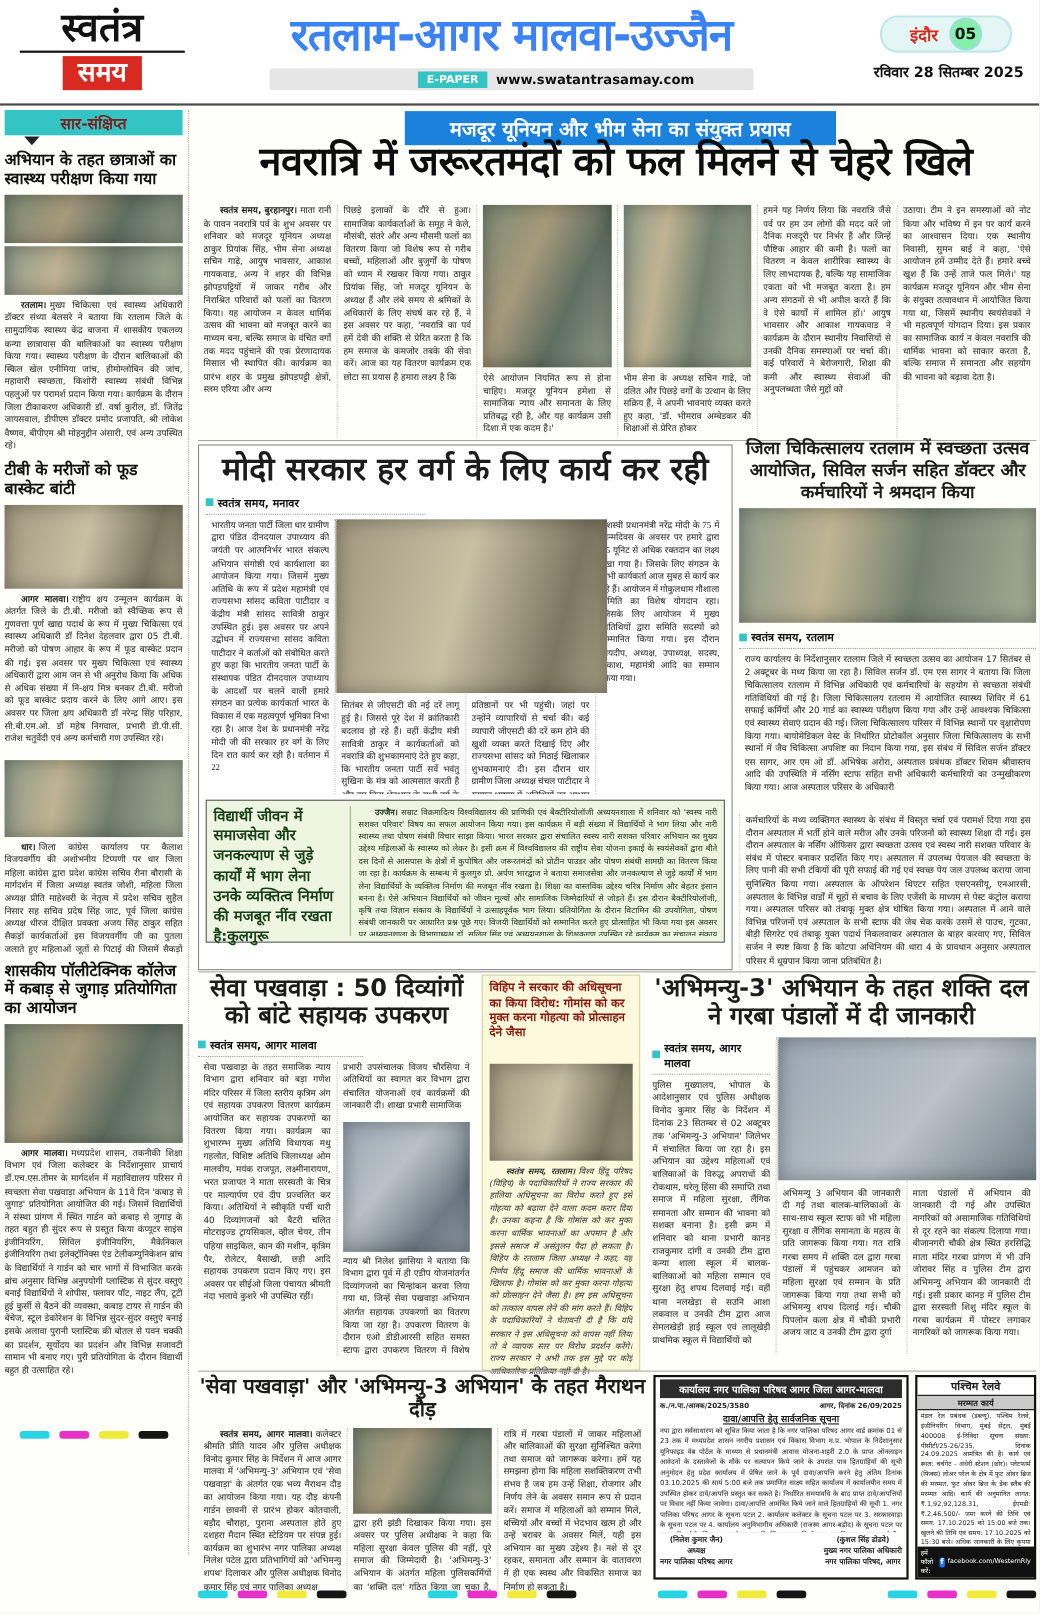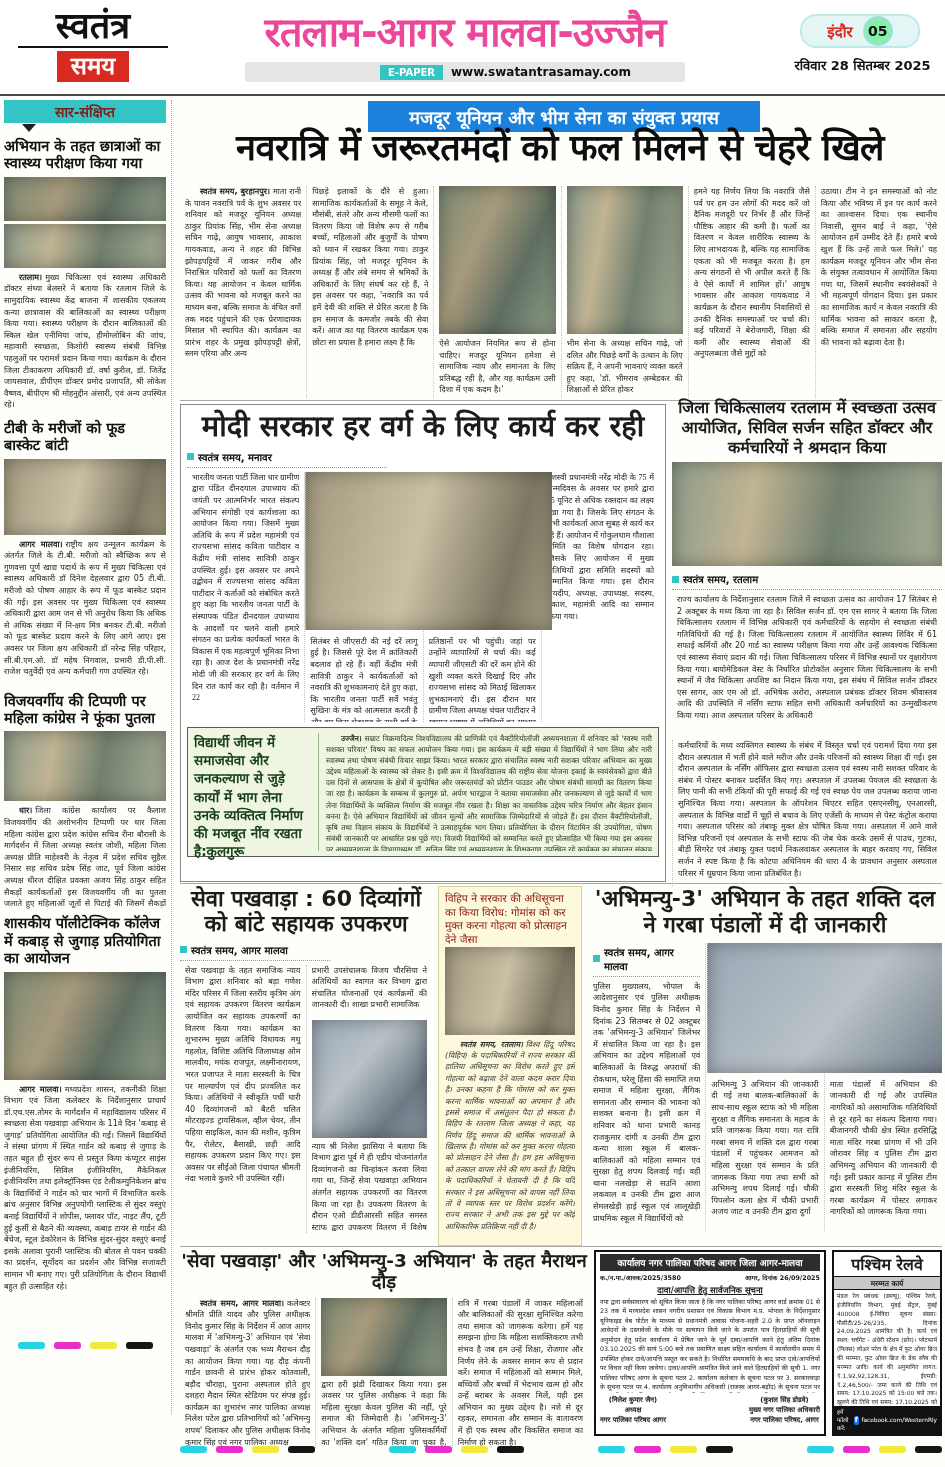--- a/index.html
+++ b/index.html
@@ -3,21 +3,21 @@
 <meta charset="utf-8">
 <style>
   html,body{margin:0;padding:0;background:#e9e9e6;font-family:"DejaVu Sans",sans-serif;}
   .page{position:relative;width:945px;height:1467px;background:#fefefa;margin:0 auto;overflow:hidden;color:#1c1c1c;}
   .abs{position:absolute;box-sizing:border-box;}
   
   .header{left:0;top:0;width:945px;height:96px;border-bottom:2px solid #4a4a4a;background:#fff;}
   .logo{left:18px;top:8px;width:150px;text-align:center;}
   .logo1{font-size:36px;font-weight:800;color:#111;line-height:1;border-bottom:2px solid #111;padding-bottom:2px;}
   .logo2{display:inline-block;margin-top:3px;background:#d82a20;color:#fff;font-weight:800;font-size:24px;padding:1px 14px;line-height:1.2;}
-  .edition{left:185px;top:10px;width:560px;text-align:center;font-size:40px;font-weight:800;color:#ec4899;letter-spacing:-1px;line-height:1.1;}
+  .edition{left:185px;top:10px;width:560px;text-align:center;font-size:40px;font-weight:800;color:#3b82f6;letter-spacing:-1px;line-height:1.1;}
   .webbar{left:245px;top:62px;width:440px;height:20px;background:#e6e6e6;border-radius:3px;display:flex;align-items:center;gap:8px;padding-left:135px;}
   .epaper{background:#35c4c4;color:#fff;font-weight:700;font-size:10px;padding:2px 8px;}
   .website{font-size:12px;font-weight:700;color:#111;}
   .citybox{left:800px;top:14px;width:120px;height:34px;background:#e3f6f5;border:2px solid #bfe9e7;border-radius:16px;display:flex;align-items:center;justify-content:center;gap:10px;}
   .city{color:#d82a20;font-weight:800;font-size:15px;}
   .pagenum{background:#86efac;border:2px solid #9fdedd;border-radius:50%;width:26px;height:26px;display:flex;align-items:center;justify-content:center;font-weight:800;font-size:14px;color:#111;}
   .dateline-top{left:790px;top:56px;width:145px;text-align:center;font-size:13px;font-weight:700;color:#111;}
   
   .photo{width:100%;box-shadow:inset 0 0 18px rgba(0,0,0,.35);}
   .ph-a{background:linear-gradient(115deg,#7c8b74,#a79a7c 35%,#5f6e61 65%,#93a08a);}
@@ -55,21 +55,21 @@
   
   .hospital{left:672px;top:398px;width:270px;height:484px;}
   .hospital h2{font-size:16px;font-weight:800;text-align:center;line-height:1.25;margin:0 0 4px;}
   .hosp-cols{height:292px;flex-direction:column;}
   
   .seva{left:180px;top:886px;width:252px;height:360px;}
   .seva h2{font-size:22px;font-weight:800;line-height:1.15;margin:0 0 4px;text-align:center;}
   .seva-cols{height:268px;}
   
   .vhp{left:438px;top:886px;width:144px;height:360px;background:#fdf9dc;border:1px solid #d6d29a;padding:5px 6px;}
-  .vhp h3{color:#8a1a0f;font-size:10.5px;font-weight:400;line-height:1.3;margin:0 0 0;}
+  .vhp h3{color:#8a1a0f;font-size:10.5px;font-weight:700;line-height:1.3;margin:0 0 20px;}
   .vhp-body{font-size:7.6px;font-style:italic;line-height:1.5;text-align:justify;color:#333;overflow:hidden;height:218px;margin-top:4px;}
   
   .abhi{left:588px;top:886px;width:354px;height:360px;}
   .abhi h2{font-size:22px;font-weight:800;text-align:center;line-height:1.2;margin:0 0 4px;}
   .abhi-cols{position:relative;height:288px;}
   .abhi-photo{position:absolute;left:33.5%;right:0;top:0;height:130px;}
   .spacer2{height:136px;}
   
   .marathon{left:180px;top:1250px;width:408px;height:182px;}
   .marathon h2{font-size:18.5px;font-weight:800;text-align:center;margin:0 0 5px;line-height:1.15;}
@@ -77,21 +77,21 @@
   
   .muni{left:594px;top:1250px;width:232px;height:186px;border:2px solid #111;background:#fff;padding:2px 4px;}
   .muni-title{background:#2d2d2d;color:#fff;font-weight:800;font-size:9px;text-align:center;padding:2px 0;}
   .muni-ref{display:flex;justify-content:space-between;font-size:6.4px;font-weight:700;margin:2px 0;}
   .muni-sub{text-align:center;font-weight:800;font-size:8.4px;text-decoration:underline;margin-bottom:2px;}
   .muni-body{font-size:6.3px;line-height:1.5;text-align:justify;height:96px;overflow:hidden;}
   .muni-signs{display:flex;justify-content:space-between;margin-top:3px;}
   .sign{text-align:center;font-size:6.8px;font-weight:700;line-height:1.45;}
   
   .rail{left:832px;top:1250px;width:110px;height:186px;border:2px solid #111;background:#fff;display:flex;flex-direction:column;}
-  .rail-title{font-size:16px;font-weight:800;text-align:center;padding:1px 0;}
+  .rail-title{font-size:10px;font-weight:800;text-align:center;padding:1px 0;}
   .rail-sub{background:#c9c9c9;border-top:1px solid #111;border-bottom:1px solid #111;font-size:7.4px;font-weight:800;text-align:center;padding:1px 0;}
   .rail-body{font-size:5.9px;line-height:1.5;text-align:justify;padding:2px 3px;flex:1;overflow:hidden;}
   .rail-foot{background:#111;color:#fff;font-size:5.8px;display:flex;align-items:center;gap:3px;padding:2px 3px;}
   .fb{display:inline-flex;width:9px;height:9px;background:#1877f2;color:#fff;font-weight:800;font-size:7px;align-items:center;justify-content:center;border-radius:2px;}
   
   .cmyk{display:flex;gap:9px;}
   .cmyk i{width:27px;height:7px;border-radius:3px;}
   .c{background:#29d3e2;} .m{background:#e630c8;} .y{background:#f0ea3a;} .k{background:#151515;}
   .cmyk-row{left:180px;top:1446px;width:762px;display:flex;justify-content:space-between;}
 </style>
@@ -128,21 +128,20 @@
       <p class="body-text" style="height:142px;margin:0;"><span class="dl">रतलाम।</span><span>मुख्य चिकित्सा एवं स्वास्थ्य अधिकारी डॉक्टर संध्या बेलसरे ने बताया कि रतलाम जिले के सामुदायिक स्वास्थ्य केंद्र बाजना में शासकीय एकलव्य कन्या छात्रावास की बालिकाओं का स्वास्थ्य परीक्षण किया गया। स्वास्थ्य परीक्षण के दौरान बालिकाओं की स्किल खेल एनीमिया जांच, हीमोग्लोबिन की जांच, महावारी स्वच्छता, किशोरी स्वास्थ्य संबंधी विभिन्न पहलुओं पर परामर्श प्रदान किया गया। कार्यक्रम के दौरान जिला टीकाकरण अधिकारी डॉ. वर्षा कुरील, डॉ. जितेंद्र जायसवाल, डीपीएम डॉक्टर प्रमोद प्रजापति, श्री लोकेश वैष्णव, बीपीएम श्री मोहनुद्दीन अंसारी, एवं अन्य उपस्थित रहे।</span></p>
     </div>
 
     <div class="brief">
       <h3>टीबी के मरीजों को फूड बास्केट बांटी</h3>
       <div class="photo ph-d" style="height:76px;margin-bottom:4px;"></div>
       <p class="body-text" style="height:148px;margin:0;"><span class="dl">आगर मालवा।</span><span>राष्ट्रीय क्षय उन्मूलन कार्यक्रम के अंतर्गत जिले के टी.बी. मरीजो को स्वैच्छिक रूप से गुणवत्ता पूर्ण खाद्य पदार्थ के रूप में मुख्य चिकित्सा एवं स्वास्थ्य अधिकारी डॉ दिनेश देहलवार द्वारा 05 टी.बी. मरीजो को पोषण आहार के रूप में फूड बास्केट प्रदान की गई। इस अवसर पर मुख्य चिकित्सा एवं स्वास्थ्य अधिकारी द्वारा आम जन से भी अनुरोध किया कि अधिक से अधिक संख्या में नि-क्षय मित्र बनकर टी.बी. मरीजो को फूड बास्केट प्रदाय करने के लिए आगे आए। इस अवसर पर जिला क्षय अधिकारी डॉ नरेन्द्र सिंह परिहार, सी.बी.एम.ओ. डॉ महेष निगवाल, प्रभारी डी.पी.सी. राजेश चतुर्वेदी एवं अन्य कर्मचारी गण उपस्थित रहे।</span></p>
     </div>
 
     <div class="brief">
-      <h3>विजयवर्गीय की टिप्पणी पर महिला कांग्रेस ने फूंका पुतला</h3>
       <div class="photo ph-b" style="height:70px;margin-bottom:4px;"></div>
       <p class="body-text" style="height:104px;margin:0;"><span class="dl">धार।</span><span>जिला कांग्रेस कार्यालय पर कैलाश विजयवर्गीय की अशोभनीय टिप्पणी पर धार जिला महिला कांग्रेस द्वारा प्रदेश कांग्रेस सचिव रीना बौरासी के मार्गदर्शन में जिला अध्यक्ष स्वतंत्र जोशी, महिला जिला अध्यक्ष प्रीति माहेश्वरी के नेतृत्व में प्रदेश सचिव सुहैल निसार सह सचिव प्रदेष सिंह जाट, पूर्व जिला कांग्रेस अध्यक्ष धीरज दीक्षित प्रवक्ता अजय सिंह ठाकुर सहित सैकड़ों कार्यकर्ताओं इस विजयवर्गीय जी का पुतला जलाते हुए महिलाओं जूतों से पिटाई की जिसमें सैकड़ों की संख्या में महिलाएं भी उपस्थित थी।</span></p>
     </div>
 
     <div class="brief">
       <h3>शासकीय पॉलीटेक्निक कॉलेज में कबाड़ से जुगाड़ प्रतियोगिता का आयोजन</h3>
       <div class="photo ph-a" style="height:108px;margin-bottom:4px;"></div>
       <p class="body-text" style="height:252px;margin:0;"><span class="dl">आगर मालवा।</span><span>मध्यप्रदेश शासन, तकनीकी शिक्षा विभाग एवं जिला कलेक्टर के निर्देशानुसार प्राचार्य डॉ.एच.एस.तोमर के मार्गदर्शन में महाविद्यालय परिसर में स्वच्छता सेवा पखवाड़ा अभियान के 11वे दिन 'कबाड़ से जुगाड़' प्रतियोगिता आयोजित की गई। जिसमें विद्यार्थियों ने संस्था प्रांगण में स्थित गार्डन को कबाड़ से जुगाड़ के तहत बहुत ही सुंदर रूप से प्रस्तुत किया कंप्यूटर साइंस इंजीनियरिंग, सिविल इंजीनियरिंग, मैकेनिकल इंजीनियरिंग तथा इलेक्ट्रॉनिक्स एंड टेलीकम्युनिकेशन ब्रांच के विद्यार्थियों ने गार्डन को चार भागों में विभाजित करके ब्रांच अनुसार विभिन्न अनुपयोगी प्लास्टिक से सुंदर वस्तुएं बनाई विद्यार्थियों ने शोपीस, फ्लावर पॉट, नाइट लैंप, टूटी हुई कुर्सी से बैठने की व्यवस्था, कबाड़ टायर से गार्डन की बेंचेज, स्टूल डेकोरेशन के विभिन्न सुंदर-सुंदर वस्तुएं बनाई इसके अलावा पुरानी प्लास्टिक की बोतल से पवन चक्की का प्रदर्शन, सूर्योदय का प्रदर्शन और विभिन्न सजावटी सामान भी बनाए गए। पुरी प्रतियोगिता के दौरान विद्यार्थी बहुत ही उत्साहित रहे।</span></p>
       <div class="cmyk" style="justify-content:center;margin-top:6px;">
           <i class="c"></i>
@@ -222,21 +221,21 @@
         </div>
       <div>
           <p class="body-text" style="margin:0;">कर्मचारियों के मध्य व्यक्तिगत स्वास्थ्य के संबंध में विस्तृत चर्चा एवं परामर्श दिया गया इस दौरान अस्पताल में भर्ती होने वाले मरीज और उनके परिजनों को स्वास्थ्य शिक्षा दी गई। इस दौरान अस्पताल के नर्सिंग ऑफिसर द्वारा स्वच्छता उत्सव एवं स्वस्थ नारी सशक्त परिवार के संबंध में पोस्टर बनाकर प्रदर्शित किए गए। अस्पताल में उपलब्ध पेयजल की स्वच्छता के लिए पानी की सभी टंकियों की पूरी सफाई की गई एवं स्वच्छ पेय जल उपलब्ध कराया जाना सुनिश्चित किया गया। अस्पताल के ऑपरेशन थिएटर सहित एसएनसीयू, एनआरसी, अस्पताल के विभिन्न वार्डों में चूहों से बचाव के लिए एजेंसी के माध्यम से पेस्ट कंट्रोल कराया गया। अस्पताल परिसर को तंबाकू मुक्त क्षेत्र घोषित किया गया। अस्पताल में आने वाले विभिन्न परिजनों एवं अस्पताल के सभी स्टाफ की जेब चेक करके उसमें से पाउच, गुटका, बीड़ी सिगरेट एवं तंबाकू युक्त पदार्थ निकलवाकर अस्पताल के बाहर करवाए गए, सिविल सर्जन ने स्पष्ट किया है कि कोटपा अधिनियम की धारा 4 के प्रावधान अनुसार अस्पताल परिसर में धूम्रपान किया जाना प्रतिबंधित है।</p>
         </div>
     </div>
   </div>
 
   <div class="abs rule" style="left:180px;top:883px;width:762px;"></div>
 
   <div class="abs seva">
-    <h2>सेवा पखवाड़ा : 60 दिव्यांगों को बांटे सहायक उपकरण</h2>
+    <h2>सेवा पखवाड़ा : 50 दिव्यांगों को बांटे सहायक उपकरण</h2>
     <div class="byline" style="width:150px;">
       <span class="sq"></span>
       <span>स्वतंत्र समय, आगर मालवा</span>
     </div>
     <div class="cols seva-cols">
       <div>
           <p class="body-text" style="margin:0;">सेवा पखवाड़ा के तहत समाजिक न्याय विभाग द्वारा शनिवार को बड़ा गणेश मंदिर परिसर में जिला स्तरीय कृत्रिम अंग एवं सहायक उपकरण वितरण कार्यक्रम आयोजित कर सहायक उपकरणों का वितरण किया गया। कार्यक्रम का शुभारम्भ मुख्य अतिथि विधायक मधु गहलोत, विशिष्ट अतिथि जिलाध्यक्ष ओम मालवीय, मयंक राजपूत, लक्ष्मीनारायण, भरत प्रजापत ने माता सरस्वती के चित्र पर माल्यार्पण एवं दीप प्रज्वलित कर किया। अतिथियों ने स्वीकृति पर्ची धारी 40 दिव्यांगजनों को बैटरी चलित मोटराइज्ड ट्रायसिकल, व्हील चेयर, तीन पहिया साइकिल, कान की मशीन, कृत्रिम पैर, रोलेटर, बैसाखी, छड़ी आदि सहायक उपकरण प्रदान किए गए। इस अवसर पर सीईओ जिला पंचायत श्रीमती नंदा भलावे कुशरे भी उपस्थित रहीं।</p>
         </div>
       <div>
         <p class="body-text" style="margin:0;height:52px;">प्रभारी उपसंचालक विजय चौरसिया ने अतिथियों का स्वागत कर विभाग द्वारा संचालित योजनाओं एवं कार्यक्रमों की जानकारी दी। शाखा प्रभारी सामाजिक</p>

